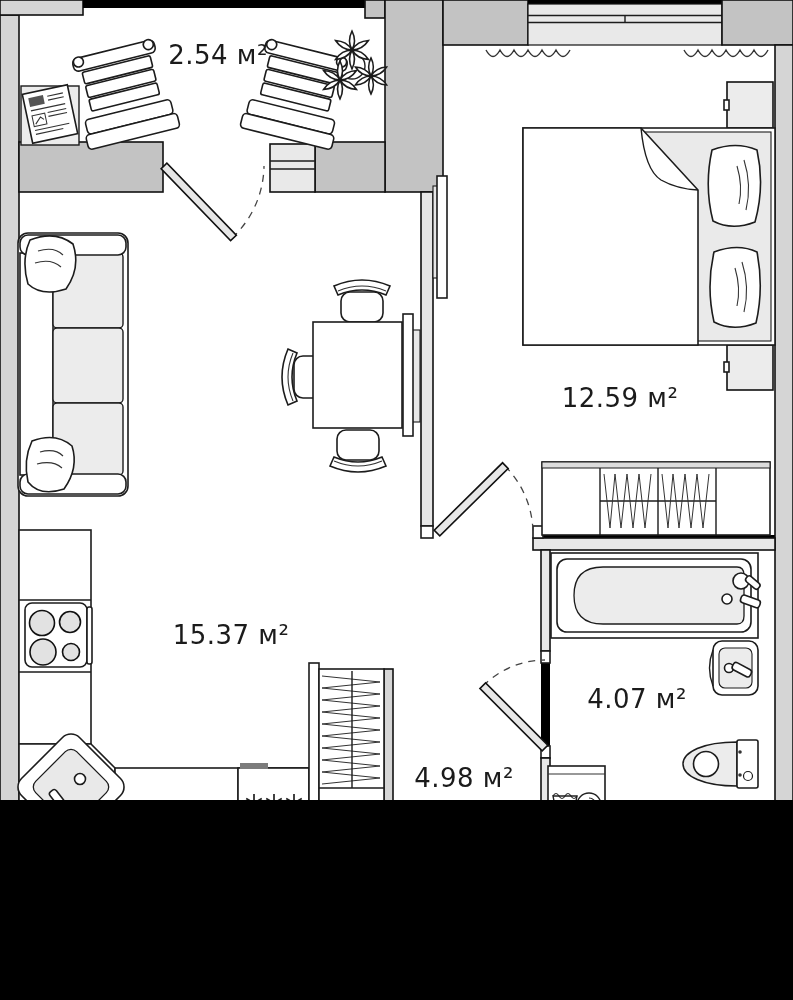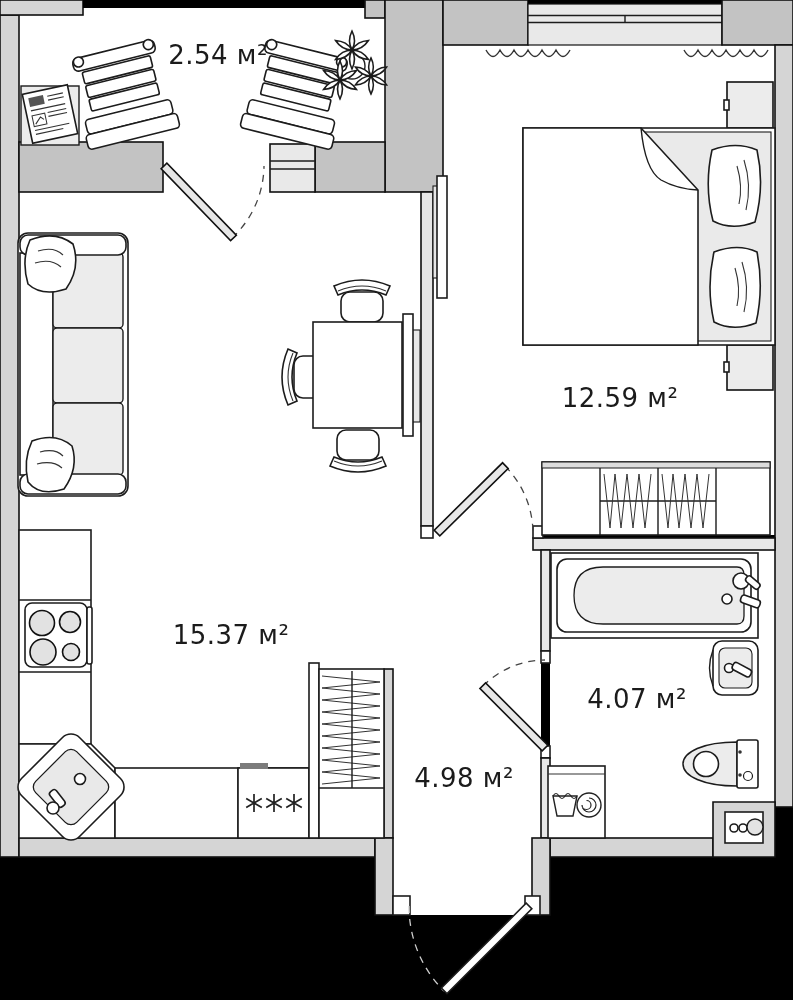--- a/index.html
+++ b/index.html
@@ -1,16 +1,16 @@
 <!DOCTYPE html>
 <html><head>
 <meta charset="utf-8">
 <style>
   html,body{margin:0;padding:0;background:#000;}
-  .stage{position:relative;width:793px;height:1000px;background:#000;overflow:hidden;}
+  .stage{position:relative;width:793px;height:800px;background:#000;overflow:hidden;}
   svg{position:absolute;left:0;top:0;display:block;}
   .room-label{font-family:"DejaVu Sans","Liberation Sans",sans-serif;font-size:26px;fill:#1b1b1b;letter-spacing:.5px;}
   .wl{stroke:#111;stroke-width:1.6;}
   .fw{fill:#fff;stroke:#1c1c1c;stroke-width:1.6;}
   .fl{fill:#ececec;stroke:#1c1c1c;stroke-width:1.4;}
   .ln{stroke:#1c1c1c;stroke-width:1.4;fill:none;}
   .thin{stroke:#333;stroke-width:1.1;fill:none;}
   .dash{stroke:#444;stroke-width:1.3;fill:none;stroke-dasharray:7 6;}
 </style>
 </head>

